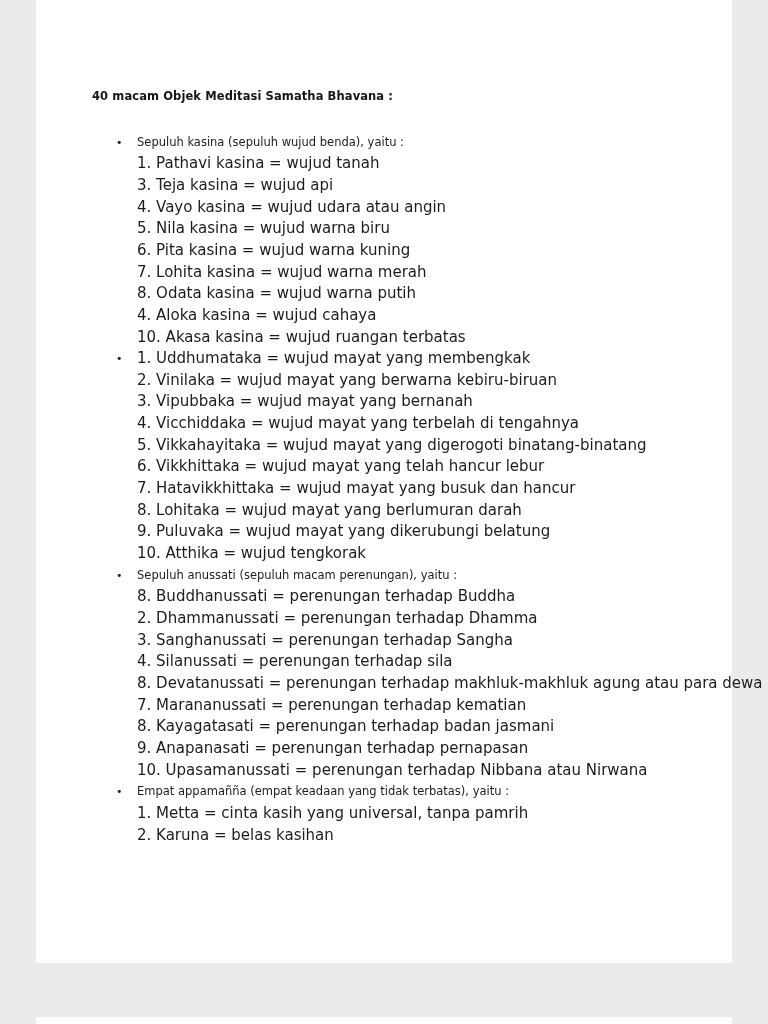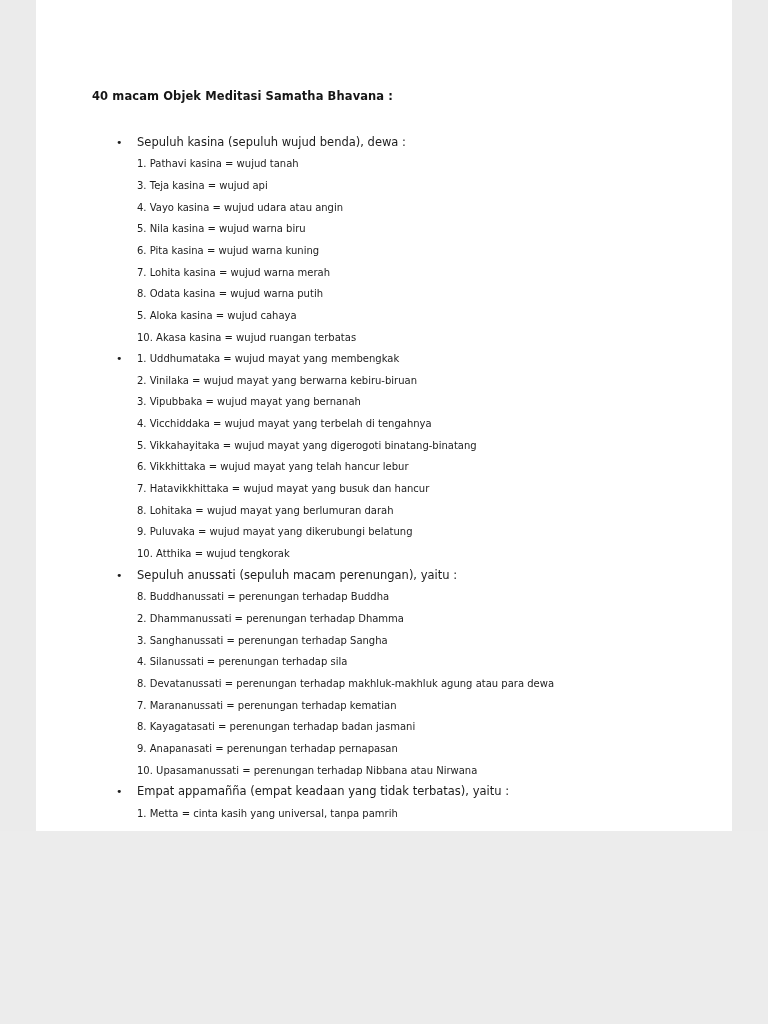--- a/index.html
+++ b/index.html
@@ -4,21 +4,21 @@
 <style>
   * { margin: 0; padding: 0; box-sizing: border-box; }
   html, body { width: 768px; height: 1024px; }
   body {
     font-family: "DejaVu Sans", "Liberation Sans", sans-serif;
     background: #ececec;
   }
   .viewer {
     position: relative;
     width: 768px;
-    height: 831px;
+    height: 1024px;
     background: #ebebeb;
     overflow: hidden;
   }
   .page {
     position: absolute;
     left: 36px;
     top: 0;
     width: 696px;
     height: 963px;
     background: #ffffff;
@@ -50,42 +50,42 @@
   }
   .section-heading .bullet {
     position: absolute;
     left: -21px;
     top: 0;
     font-size: 11px;
     color: #1c1c1c;
   }
   .list-item {
     margin-left: 101px;
-    font-size: 10px;
+    font-size: 15px;
     line-height: 21.65px;
     color: #1c1c1c;
     white-space: nowrap;
   }
 </style>
 </head>
 <body>
 
 <div class="viewer">
   <div class="page">
     <div class="doc-title">40 macam Objek Meditasi Samatha Bhavana :</div>
     <div>
-        <div class="section-heading"><span class="bullet">•</span><span>Sepuluh kasina (sepuluh wujud benda), dewa :</span></div>
+        <div class="section-heading"><span class="bullet">•</span><span>Sepuluh kasina (sepuluh wujud benda), yaitu :</span></div>
         <div class="list-item">1. Pathavi kasina = wujud tanah</div>
         <div class="list-item">3. Teja kasina = wujud api</div>
         <div class="list-item">4. Vayo kasina = wujud udara atau angin</div>
         <div class="list-item">5. Nila kasina = wujud warna biru</div>
         <div class="list-item">6. Pita kasina = wujud warna kuning</div>
         <div class="list-item">7. Lohita kasina = wujud warna merah</div>
         <div class="list-item">8. Odata kasina = wujud warna putih</div>
-        <div class="list-item">5. Aloka kasina = wujud cahaya</div>
+        <div class="list-item">4. Aloka kasina = wujud cahaya</div>
         <div class="list-item">10. Akasa kasina = wujud ruangan terbatas</div>
         <div class="section-heading"><span class="bullet">•</span></div>
         <div class="list-item">1. Uddhumataka = wujud mayat yang membengkak</div>
         <div class="list-item">2. Vinilaka = wujud mayat yang berwarna kebiru-biruan</div>
         <div class="list-item">3. Vipubbaka = wujud mayat yang bernanah</div>
         <div class="list-item">4. Vicchiddaka = wujud mayat yang terbelah di tengahnya</div>
         <div class="list-item">5. Vikkahayitaka = wujud mayat yang digerogoti binatang-binatang</div>
         <div class="list-item">6. Vikkhittaka = wujud mayat yang telah hancur lebur</div>
         <div class="list-item">7. Hatavikkhittaka = wujud mayat yang busuk dan hancur</div>
         <div class="list-item">8. Lohitaka = wujud mayat yang berlumuran darah</div>

